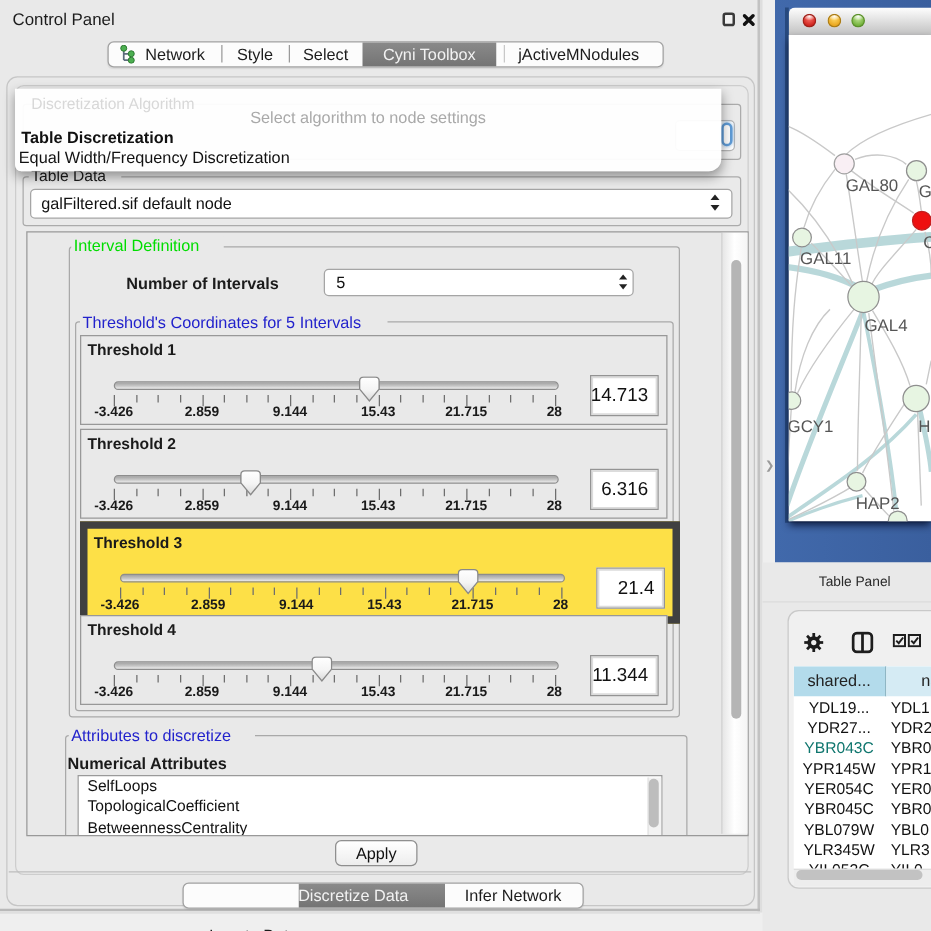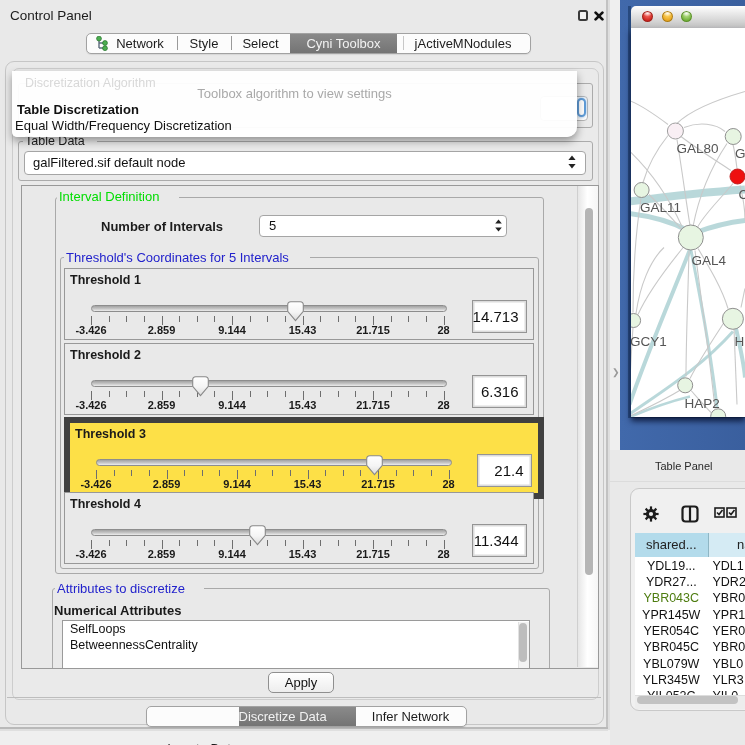--- a/index.html
+++ b/index.html
@@ -208,37 +208,38 @@
         <svg class="abs" style="left:183.5px;top:32px" width="17" height="21" viewBox="0 0 17 21">
           <path d="M3.8,0.7 L13.2,0.7 Q16.3,0.7 16.3,3.8 L16.3,10.3 L8.5,19.7 L0.7,10.3 L0.7,3.8 Q0.7,0.7 3.8,0.7 Z" fill="url(#thg)" stroke="#898989" stroke-width="1.1"></path>
         </svg>
         <div class="abs" style="left:406.5px;top:31px;width:55px;height:33px;background:#fff;border:1px solid #949494;box-shadow:inset 0 0 0 1.5px #dcdcdc;font-size:15px;color:#111;text-align:right;line-height:32px;padding-right:7px;box-sizing:border-box;">11.344</div>
       </div>
       <div class="abs" style="left:29.5px;top:402px;width:496px;height:280px;border:1px solid #a9a9a9;border-radius:3px;"></div>
       <div class="abs" style="left:33px;top:395.5px;width:145px;height:14px;background:#e9e9e9;font-size:13px;color:#2222cc;padding:0 2px;">Attributes to discretize</div>
       <div class="abs" style="left:32px;top:417.5px;width:180px;height:14px;font-size:13px;font-weight:bold;color:#1a1a1a;">Numerical Attributes</div>
       <div class="abs" style="left:40px;top:434.5px;width:466px;height:100px;background:#fff;border:1px solid #9a9a9a;overflow:hidden;">
         <div style="height:16.4px;line-height:16.4px;padding-left:7px;font-size:12.5px;color:#111;">SelfLoops</div>
+        <div style="height:16.4px;line-height:16.4px;padding-left:7px;font-size:12.5px;color:#111;">TopologicalCoefficient</div>
         <div style="height:16.4px;line-height:16.4px;padding-left:7px;font-size:12.5px;color:#111;">BetweennessCentrality</div>
       </div>
       <div class="abs" style="left:495.5px;top:436px;width:10px;height:97px;background:#f3f3f3;border-left:1px solid #e2e2e2;"></div>
       <div class="abs" style="left:497px;top:437px;width:8px;height:39px;background:#bdbdbd;border-radius:4px;"></div>
       <div class="abs" style="left:555px;top:0.5px;width:21px;height:481px;background:linear-gradient(90deg,#e6e6e6,#ffffff 45%,#f4f4f4);border-left:1px solid #cfcfcf;"></div>
       <div class="abs" style="left:562.5px;top:22.5px;width:8.5px;height:367px;background:#b5b5b5;border-radius:4.5px;"></div>
     </div>
 <div class="abs" style="left:268px;top:672px;width:66px;height:21px;background:linear-gradient(#ffffff,#ededed);border:1px solid #8f8f8f;border-radius:5px;font-size:13px;color:#111;text-align:center;line-height:20px;box-sizing:border-box;">Apply</div>
 <div class="abs" style="left:7px;top:697px;width:594px;height:1px;background:#bdbdbd;"></div>
 <div class="abs" style="left:145.5px;top:706px;width:319px;height:19px;background:#fcfcfc;border:1px solid #a2a2a2;border-radius:5px;box-shadow:0 1px 1px rgba(0,0,0,0.08);"></div>
 <div class="abs" style="left:238.5px;top:706.5px;width:117px;height:19.5px;background:linear-gradient(#8a8a8a,#747474);"></div>
 <div class="abs" style="left:146px;top:709px;width:92px;height:14px;font-size:13px;color:#1c1c1c;text-align:right;line-height:15px;margin-top:32px;">Impute Data</div>
 <div class="abs" style="left:238.5px;top:709px;width:117px;height:14px;font-size:13px;color:#f2f2f2;line-height:15px;">Discretize Data</div>
 <div class="abs" style="left:355.5px;top:709px;width:110px;height:14px;font-size:13px;color:#1c1c1c;text-align:center;line-height:15px;">Infer Network</div>
 <div class="abs" style="left:12px;top:71px;width:565px;height:66px;background:rgba(255,255,255,0.95);border-radius:0 0 10px 5px;box-shadow:0 4px 9px rgba(0,0,0,0.38);"></div>
 <div class="abs" style="left:25px;top:76px;width:220px;height:14px;font-size:12.5px;color:#d8d8d8;">Discretization Algorithm</div>
-<div class="abs" style="left:13px;top:86px;width:563px;height:15px;font-size:13px;color:#a9a9a9;text-align:center;">Toolbox algorithm to view settings</div>
+<div class="abs" style="left:13px;top:86px;width:563px;height:15px;font-size:13px;color:#a9a9a9;text-align:center;">Select algorithm to node settings</div>
 <div class="abs" style="left:17px;top:102px;width:400px;height:15px;font-size:13px;font-weight:bold;color:#111;">Table Discretization</div>
 <div class="abs" style="left:15px;top:118px;width:400px;height:15px;font-size:13px;color:#111;">Equal Width/Frequency Discretization</div>
 <div class="abs" style="left:612px;top:367px;width:10px;height:10px;font-size:9px;color:#999;">❯</div>
 <div class="abs" style="left:620px;top:0;width:125px;height:450px;background:linear-gradient(90deg,#4169ab,#3a5f9e);"></div>
 <div class="abs" style="left:628px;top:6px;width:3px;height:412px;background:#27497e;"></div>
 <div class="abs" style="left:628px;top:414px;width:117px;height:4px;background:#27497e;"></div>
 <div class="abs" style="left:631px;top:6px;width:114px;height:21.5px;background:linear-gradient(#fefefe,#cdcdcd 80%,#c2c2c2);border-radius:5px 0 0 0;border-bottom:1px solid #757575;"></div>
 <div class="abs" style="left:642.0px;top:11.2px;width:11px;height:11px;border-radius:50%;background:radial-gradient(ellipse 62% 38% at 50% 20%, rgba(255,255,255,0.95), rgba(255,255,255,0) 75%),radial-gradient(circle at 50% 35%, #f97068, #d02620 60%, #a81510);box-shadow:inset 0 0 0 1px #9c231c;"></div>
 <div class="abs" style="left:661.5px;top:11.2px;width:11px;height:11px;border-radius:50%;background:radial-gradient(ellipse 62% 38% at 50% 20%, rgba(255,255,255,0.95), rgba(255,255,255,0) 75%),radial-gradient(circle at 50% 35%, #ffd968, #eaa821 60%, #c07f12);box-shadow:inset 0 0 0 1px #a97c18;"></div>
 <div class="abs" style="left:681.0px;top:11.2px;width:11px;height:11px;border-radius:50%;background:radial-gradient(ellipse 62% 38% at 50% 20%, rgba(255,255,255,0.95), rgba(255,255,255,0) 75%),radial-gradient(circle at 50% 35%, #c0e494, #74b33c 60%, #4f8c22);box-shadow:inset 0 0 0 1px #5c8f2c;"></div>
@@ -322,21 +323,21 @@
       <rect x="1" y="1" width="9" height="9" fill="none" stroke="#1d1d1d" stroke-width="1.6"></rect>
       <path d="M3,5.5 L5,7.5 L8.5,3" stroke="#1d1d1d" stroke-width="1.6" fill="none"></path>
     </svg>
 <div class="abs" style="left:634.5px;top:533px;width:110.5px;height:161.5px;background:#fff;overflow:hidden;">
       <div class="abs" style="left:0;top:0;width:73.5px;height:24px;background:#b3dbeb;border-right:1px solid #8fb6c4;font-size:13px;color:#222;text-align:center;line-height:24px;">shared...</div>
       <div class="abs" style="left:74.5px;top:0;width:60px;height:24px;background:#d5ebf4;font-size:13px;color:#222;padding-left:28px;line-height:24px;box-sizing:border-box;">na</div>
       <div class="abs" style="left:0;top:24.5px;width:73.5px;height:16.6px;font-size:12.5px;color:#111;text-align:center;line-height:16.4px;">YDL19...</div>
       <div class="abs" style="left:78px;top:24.5px;width:40px;height:16.6px;font-size:12.5px;color:#111;line-height:16.4px;">YDL1</div>
       <div class="abs" style="left:0;top:40.85px;width:73.5px;height:16.6px;font-size:12.5px;color:#111;text-align:center;line-height:16.4px;">YDR27...</div>
       <div class="abs" style="left:78px;top:40.85px;width:40px;height:16.6px;font-size:12.5px;color:#111;line-height:16.4px;">YDR2</div>
-      <div class="abs" style="left:0;top:57.2px;width:73.5px;height:16.6px;font-size:12.5px;color:#4d7c0f;text-align:center;line-height:16.4px;">YBR043C</div>
+      <div class="abs" style="left:0;top:57.2px;width:73.5px;height:16.6px;font-size:12.5px;color:#0f766e;text-align:center;line-height:16.4px;">YBR043C</div>
       <div class="abs" style="left:78px;top:57.2px;width:40px;height:16.6px;font-size:12.5px;color:#111;line-height:16.4px;">YBR0</div>
       <div class="abs" style="left:0;top:73.55000000000001px;width:73.5px;height:16.6px;font-size:12.5px;color:#111;text-align:center;line-height:16.4px;">YPR145W</div>
       <div class="abs" style="left:78px;top:73.55000000000001px;width:40px;height:16.6px;font-size:12.5px;color:#111;line-height:16.4px;">YPR1</div>
       <div class="abs" style="left:0;top:89.9px;width:73.5px;height:16.6px;font-size:12.5px;color:#111;text-align:center;line-height:16.4px;">YER054C</div>
       <div class="abs" style="left:78px;top:89.9px;width:40px;height:16.6px;font-size:12.5px;color:#111;line-height:16.4px;">YER0</div>
       <div class="abs" style="left:0;top:106.25px;width:73.5px;height:16.6px;font-size:12.5px;color:#111;text-align:center;line-height:16.4px;">YBR045C</div>
       <div class="abs" style="left:78px;top:106.25px;width:40px;height:16.6px;font-size:12.5px;color:#111;line-height:16.4px;">YBR0</div>
       <div class="abs" style="left:0;top:122.6px;width:73.5px;height:16.6px;font-size:12.5px;color:#111;text-align:center;line-height:16.4px;">YBL079W</div>
       <div class="abs" style="left:78px;top:122.6px;width:40px;height:16.6px;font-size:12.5px;color:#111;line-height:16.4px;">YBL0</div>
       <div class="abs" style="left:0;top:138.95px;width:73.5px;height:16.6px;font-size:12.5px;color:#111;text-align:center;line-height:16.4px;">YLR345W</div>

